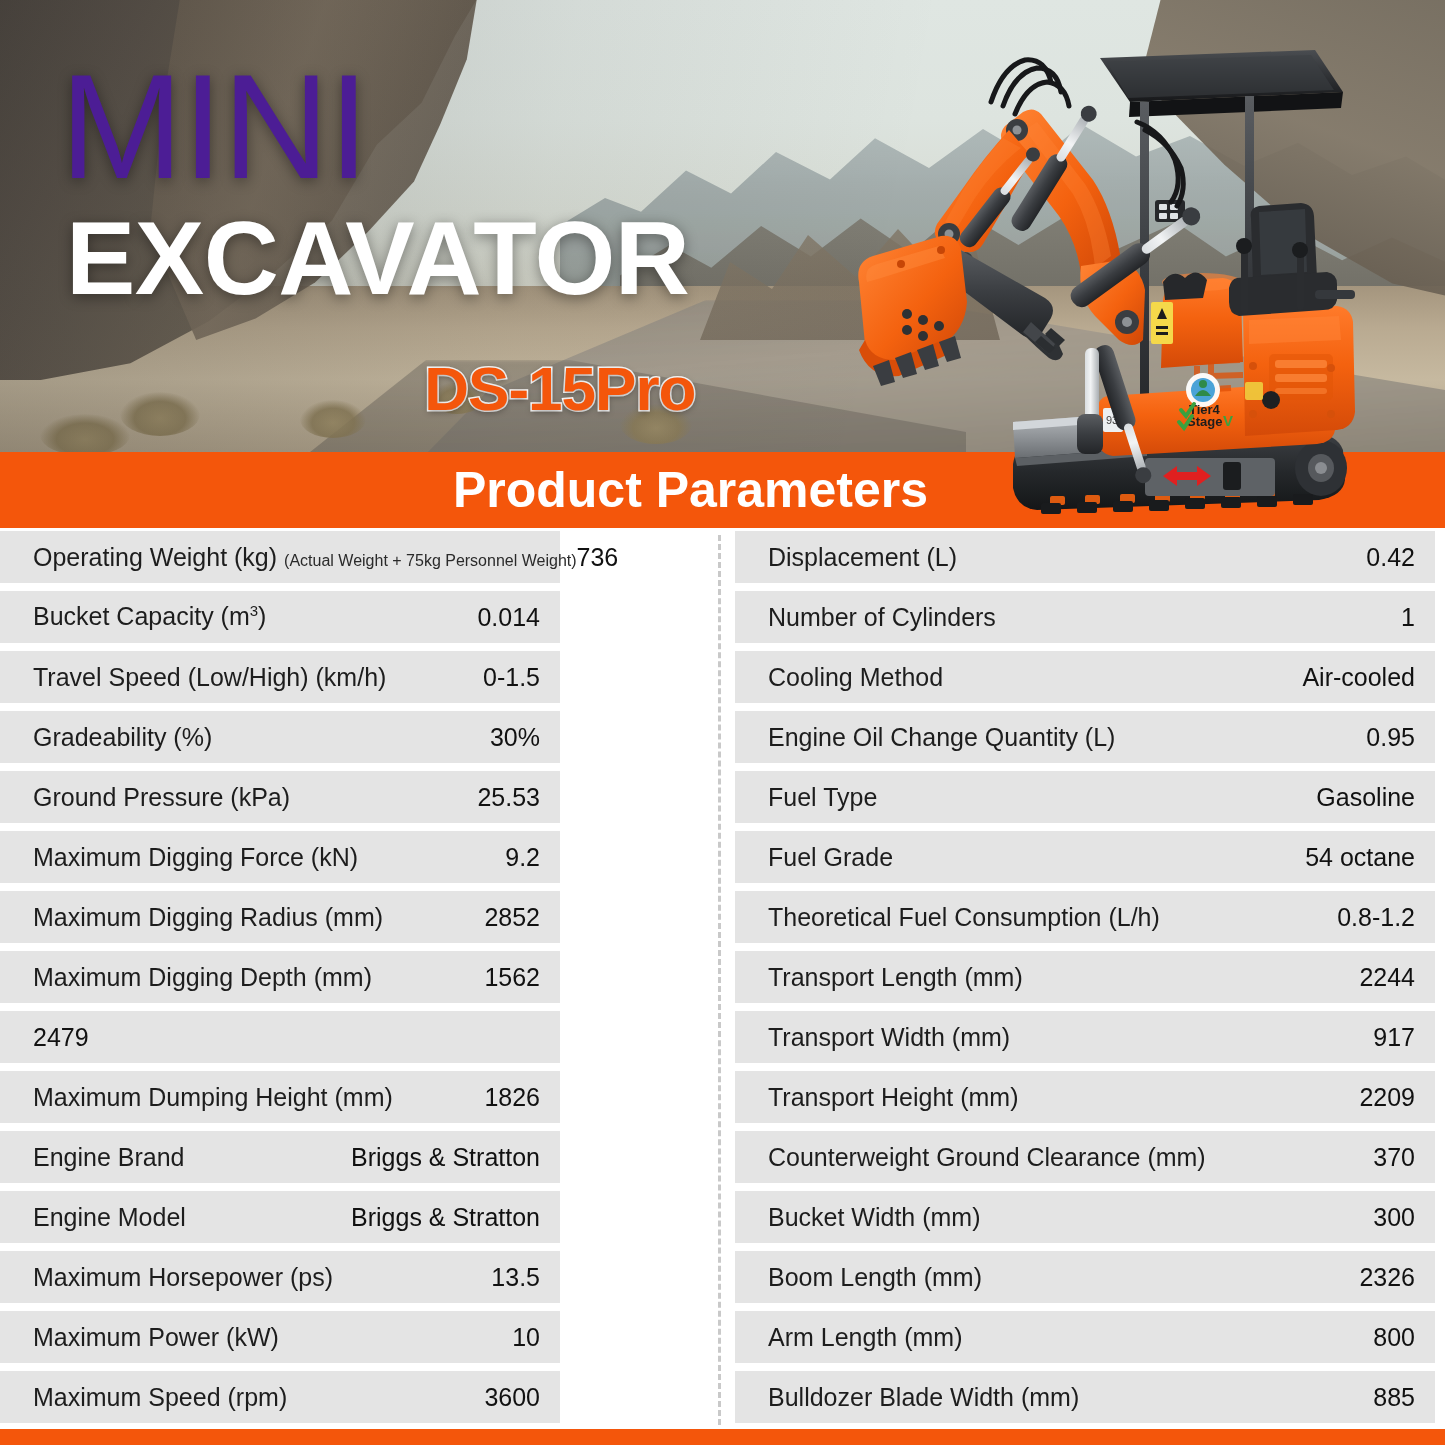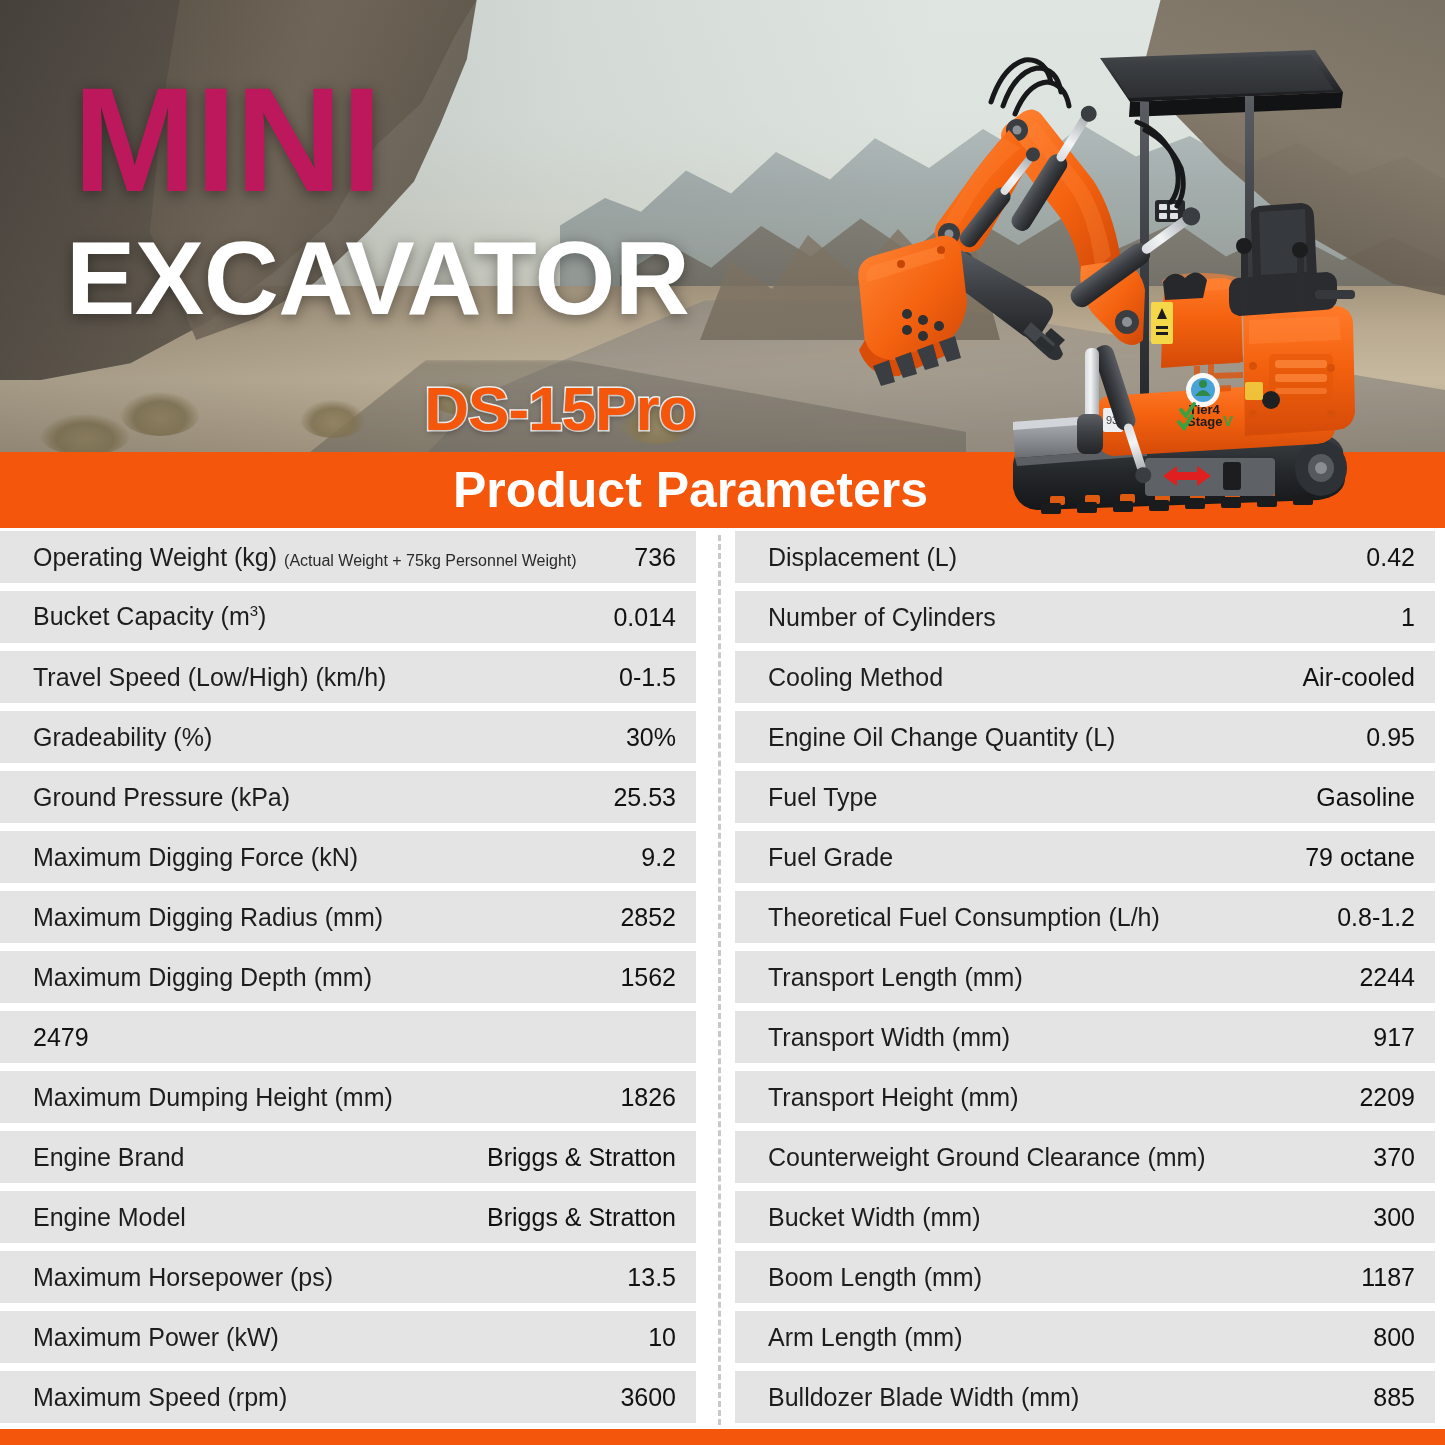--- a/index.html
+++ b/index.html
@@ -131,27 +131,27 @@
     pointer-events: none;
   }
 
   .hero-title-wrap {
     position: absolute;
     left: 60px; top: 58px;
     z-index: 6;
   }
   .title-mini {
     font-family: "Liberation Sans", sans-serif;
-    font-weight: bold;
+    font-weight: normal;
     font-size: 148px;
     line-height: 0.93;
-    color: #be185d;
+    color: #4c1d95;
     letter-spacing: -1px;
     text-shadow: 0 3px 14px rgba(0,0,0,0.40);
-    margin: 13px;
+    margin: 0;
   }
   .title-exc {
     font-family: "Liberation Sans", sans-serif;
     font-weight: bold;
     font-size: 104px;
     line-height: 1.0;
     color: #ffffff;
     letter-spacing: -0.5px;
     text-shadow: 0 3px 14px rgba(0,0,0,0.40);
     margin: 6px;
@@ -212,21 +212,21 @@
   
   .specs {
     position: absolute;
     left: 0; top: 531px;
     width: 1445px; height: 898px;
     z-index: 4;
   }
   .col {
     position: absolute;
     top: 0;
-    width: 696px;
+    width: 560px;
   }
   .col-left  { left: 0px; }
   .col-right { left: 735px; width: 700px; }
 
   .divider {
     position: absolute;
     left: 718px; top: 4px;
     width: 0;
     height: 890px;
     border-left: 3px dashed #c9c9c9;
@@ -694,21 +694,21 @@
         <div class="spec-row">
           <div class="spec-label">
             <span>Fuel Type</span>
           </div>
           <div class="spec-value">Gasoline</div>
         </div>
         <div class="spec-row">
           <div class="spec-label">
             <span>Fuel Grade</span>
           </div>
-          <div class="spec-value">79 octane</div>
+          <div class="spec-value">54 octane</div>
         </div>
         <div class="spec-row">
           <div class="spec-label">
             <span>Theoretical Fuel Consumption (L/h)</span>
           </div>
           <div class="spec-value">0.8-1.2</div>
         </div>
         <div class="spec-row">
           <div class="spec-label">
             <span>Transport Length (mm)</span>
@@ -736,21 +736,21 @@
         <div class="spec-row">
           <div class="spec-label">
             <span>Bucket Width (mm)</span>
           </div>
           <div class="spec-value">300</div>
         </div>
         <div class="spec-row">
           <div class="spec-label">
             <span>Boom Length (mm)</span>
           </div>
-          <div class="spec-value">1187</div>
+          <div class="spec-value">2326</div>
         </div>
         <div class="spec-row">
           <div class="spec-label">
             <span>Arm Length (mm)</span>
           </div>
           <div class="spec-value">800</div>
         </div>
         <div class="spec-row">
           <div class="spec-label">
             <span>Bulldozer Blade Width (mm)</span>

